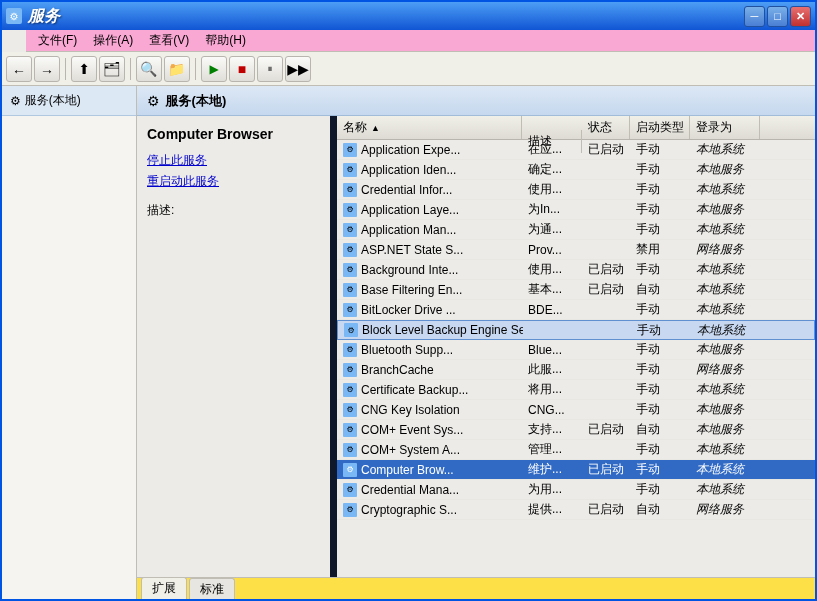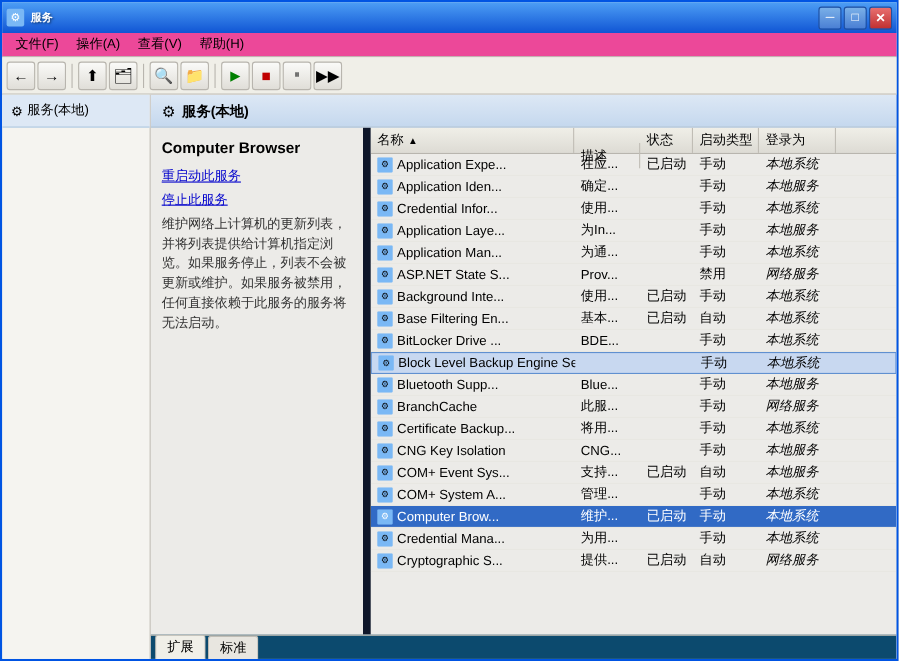--- a/index.html
+++ b/index.html
@@ -43,23 +43,24 @@
       background: #7ab8f5;
       border-radius: 2px;
       display: flex;
       align-items: center;
       justify-content: center;
       font-size: 10px;
       color: white;
     }
     .title-text {
       color: white;
-      font-size: 10px;
+      font-size: 16px;
       font-weight: bold;
       text-shadow: 1px 1px 2px rgba(0,0,0,0.5);
+      font-style: italic;
     }
     .title-buttons {
       display: flex;
       gap: 2px;
     }
     .title-btn {
       width: 21px;
       height: 21px;
       background: linear-gradient(to bottom, #7ab0e8, #4a7fd4);
       border: 1px solid #2050a0;
@@ -71,27 +72,28 @@
       color: white;
       font-size: 11px;
       font-weight: bold;
     }
     .title-btn.close {
       background: linear-gradient(to bottom, #e87070, #c03030);
     }
 
     
     .menu-bar {
-      background: #ec4899;
+      background: #f9a8d4;
       height: 22px;
       display: flex;
       align-items: center;
       padding: 0 4px;
       border-bottom: 1px solid #c0bdb5;
       flex-shrink: 0;
+      margin-left: 24px;
     }
     .menu-item {
       padding: 2px 8px;
       cursor: pointer;
       border-radius: 2px;
       font-size: 12px;
     }
 
     
     .toolbar {
@@ -299,21 +301,21 @@
     }
 
     
     .table-body::-webkit-scrollbar { width: 10px; }
     .table-body::-webkit-scrollbar-track { background: #f0efe8; }
     .table-body::-webkit-scrollbar-thumb { background: #b8b5ae; border: 1px solid #a0a0a0; }
 
     
     .status-bar {
       height: 22px;
-      background: #0c4a6e;
+      background: #fde047;
       border-top: 1px solid #c0bdb5;
       display: flex;
       align-items: center;
       padding: 0 4px;
       flex-shrink: 0;
     }
     .status-tab {
       padding: 2px 10px;
       border: 1px solid #c0bdb5;
       background: #e8e6e0;
@@ -381,23 +383,23 @@
 
       <div class="panel-header">
         <span class="panel-header-icon">⚙</span>
         <span class="panel-header-text">服务(本地)</span>
       </div>
 
       <div class="content-split">
 
         <div class="info-panel">
           <div class="info-service-name">Computer Browser</div>
+          <a class="info-link">停止此服务</a>
           <a class="info-link">重启动此服务</a>
-          <a class="info-link">停止此服务</a>
-          <div class="info-description-text">维护网络上计算机的更新列表，并将列表提供给计算机指定浏览。如果服务停止，列表不会被更新或维护。如果服务被禁用，任何直接依赖于此服务的服务将无法启动。</div>
+          <div class="info-description-label">描述:</div>
         </div>
 
         <div class="services-table-area">
 
           <div class="table-header">
             <div class="col-header col-name">
               <span>名称</span>
               <span class="sort-arrow">▲</span>
             </div>
             <div class="col-header col-desc">

